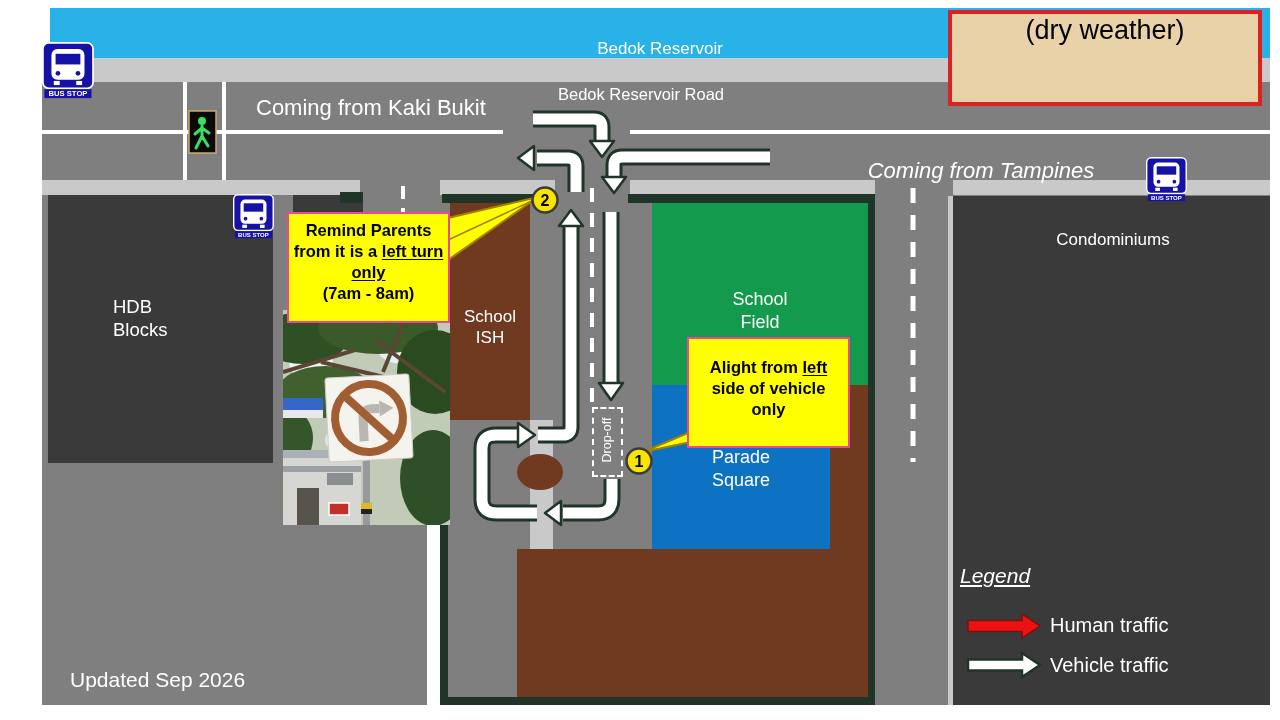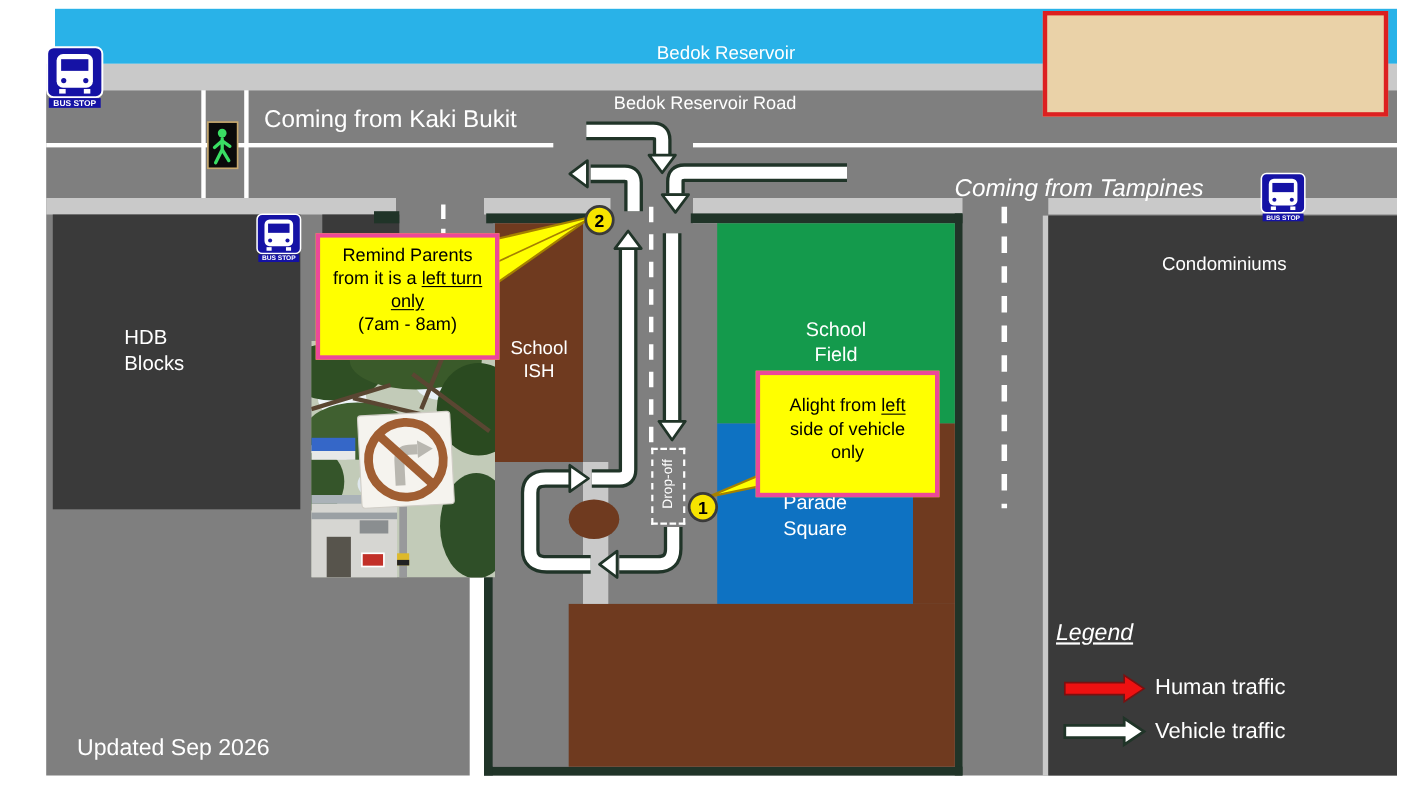--- a/index.html
+++ b/index.html
@@ -20,22 +20,22 @@
   .wall{background:#203428;}
   .interior{left:448px;top:203px;width:420px;height:494px;background:#7f7f7f;}
   .field{left:652px;top:203px;width:216px;height:182px;background:#149a4c;}
   .parade{left:652px;top:385px;width:178px;height:164px;background:#0e72c2;}
   .brownstrip{left:830px;top:385px;width:38px;height:164px;background:#6f3a1f;}
   .building{left:517px;top:549px;width:351px;height:148px;background:#6f3a1f;}
   .ish{left:450px;top:203px;width:80px;height:217px;background:#6f3a1f;}
   .whitegap{left:427px;top:525px;width:13px;height:182px;background:#ffffff;}
   .oval{left:517px;top:454px;width:46px;height:36px;border-radius:50%;background:#6f3a1f;}
   
-  .callout{background:#ffff00;border:4px solid #ec4899;color:#000;text-align:center;
-           font-size:16.5px;line-height:1.28;z-index:40;}
+  .callout{background:#ffff00;border:2px solid #ec4899;color:#000;text-align:center;
+           font-size:16.5px;line-height:1.28;z-index:40;font-weight:bold;}
   .titlebox{left:948px;top:10px;width:314px;height:96px;background:#ead2a8;border:4px solid #dd2020;
             z-index:45;color:#000;text-align:center;box-sizing:border-box;}
   .titlebox .t1{font-size:33px;margin-top:6px;}
   .titlebox .t2{font-size:27px;margin-top:1px;}
   .dropoff{left:592px;top:407px;width:31px;height:70px;border:2.5px dashed #ffffff;box-sizing:border-box;z-index:38;}
   .dropoff span{position:absolute;left:-22px;top:24px;width:70px;transform:rotate(-90deg);
                 transform-origin:center;color:#fff;font-size:12.5px;text-align:center;display:block;}
   u{text-underline-offset:2px;}
   #overlay{position:absolute;left:0;top:0;z-index:30;pointer-events:none;}
   .z40{z-index:40;}
@@ -212,21 +212,21 @@
     <polygon points="968,620.5 1022,620.5 1022,614 1040,626 1022,638 1022,631.5 968,631.5" fill="#ee1111" stroke="#7a1010" stroke-width="1.5"></polygon>
     <polygon points="968,659.5 1022,659.5 1022,653 1040,665 1022,677 1022,670.5 968,670.5" fill="#ffffff" stroke="#203428" stroke-width="2.5"></polygon>
   </svg>
 
   <div class="abs dropoff">
     <span>Drop-off</span>
   </div>
 
   <div class="abs txt ctr z40" style="left:560px;top:22px;width:200px;font-size:17px;">Bedok Reservoir</div>
   <div class="abs txt z40" style="left:558px;top:84px;width:220px;font-size:16.5px;">Bedok Reservoir Road</div>
-  <div class="abs txt z40" style="left:240px;top:94px;width:256px;font-size:22px;">Coming from Kaki Bukit</div>
+  <div class="abs txt z40" style="left:256px;top:94px;width:256px;font-size:22px;">Coming from Kaki Bukit</div>
   <div class="abs txt ctr z40" style="left:843px;top:141px;width:276px;font-size:22px;font-style:italic;">Coming from Tampines</div>
   <div class="abs txt z40" style="left:113px;top:295px;font-size:18.5px;">
     <div>HDB</div>
     <div>Blocks</div>
   </div>
   <div class="abs txt ctr z40" style="left:1033px;top:213px;width:160px;font-size:17px;">Condominiums</div>
   <div class="abs txt ctr z40" style="left:448px;top:290px;width:84px;font-size:17px;">
     <div>School</div>
     <div>ISH</div>
   </div>
@@ -251,15 +251,16 @@
     <div>(7am - 8am)</div>
   </div>
 
   <div class="abs callout" style="left:687px;top:337px;width:159px;height:89px;padding-top:18px;">
     <div><span>Alight from </span><u>left</u></div>
     <div>side of vehicle</div>
     <div>only</div>
   </div>
 
   <div class="abs titlebox">
+    <div class="t2">(dry weather)</div>
   </div>
 
 </div>
 
 </body></html>

